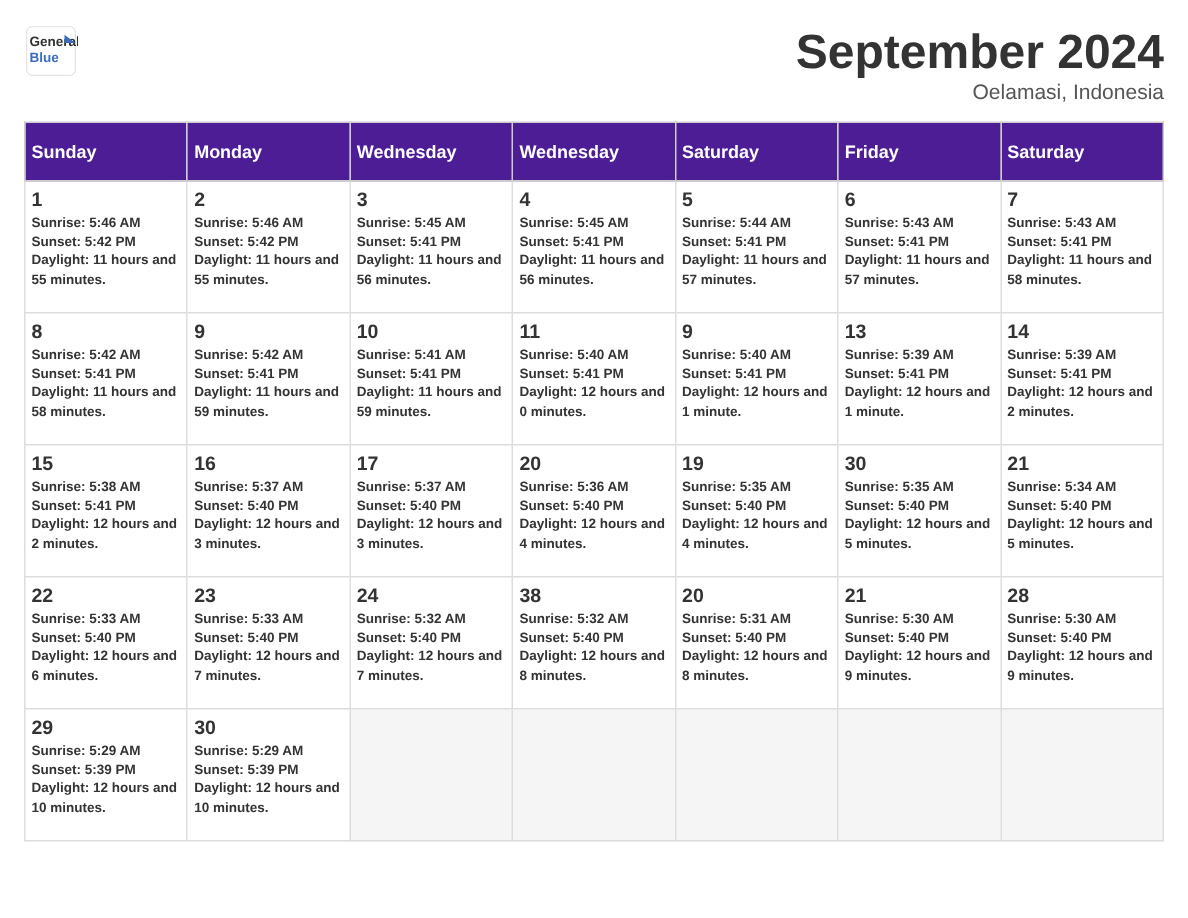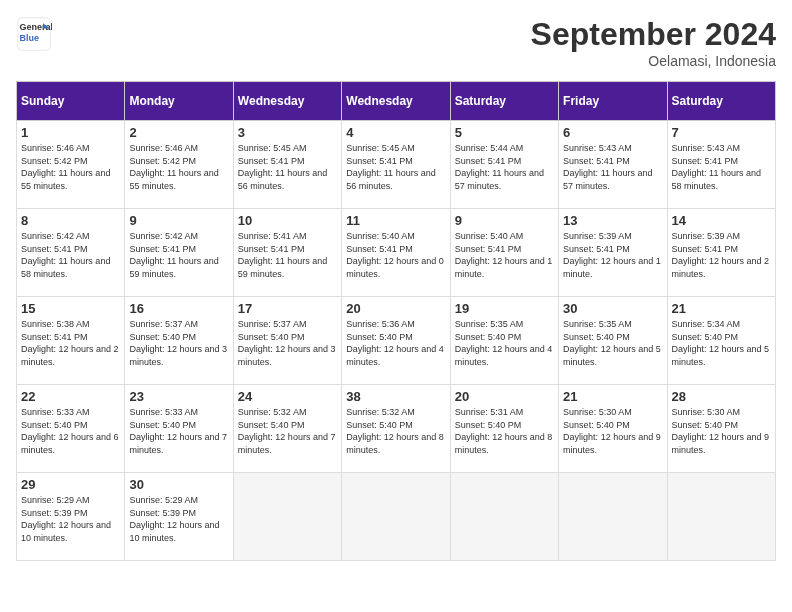--- a/index.html
+++ b/index.html
@@ -66,20 +66,21 @@
     .day-num {
       font-size: 13px;
       font-weight: bold;
       display: block;
       margin-bottom: 2px;
     }
     .day-info {
       font-size: 9px;
       line-height: 1.4;
       color: #333;
+      font-weight: bold;
     }
   </style>
 </head>
 <body>
 
 <div class="header">
   <div class="logo">
     <svg class="logo-icon" viewBox="0 0 40 40">
       <rect x="2" y="2" width="36" height="36" rx="4" fill="#fff" stroke="#ccc" stroke-width="0.5"></rect>
       <text x="4" y="16" font-size="10" font-weight="bold" fill="#333" font-family="Arial">General</text>

